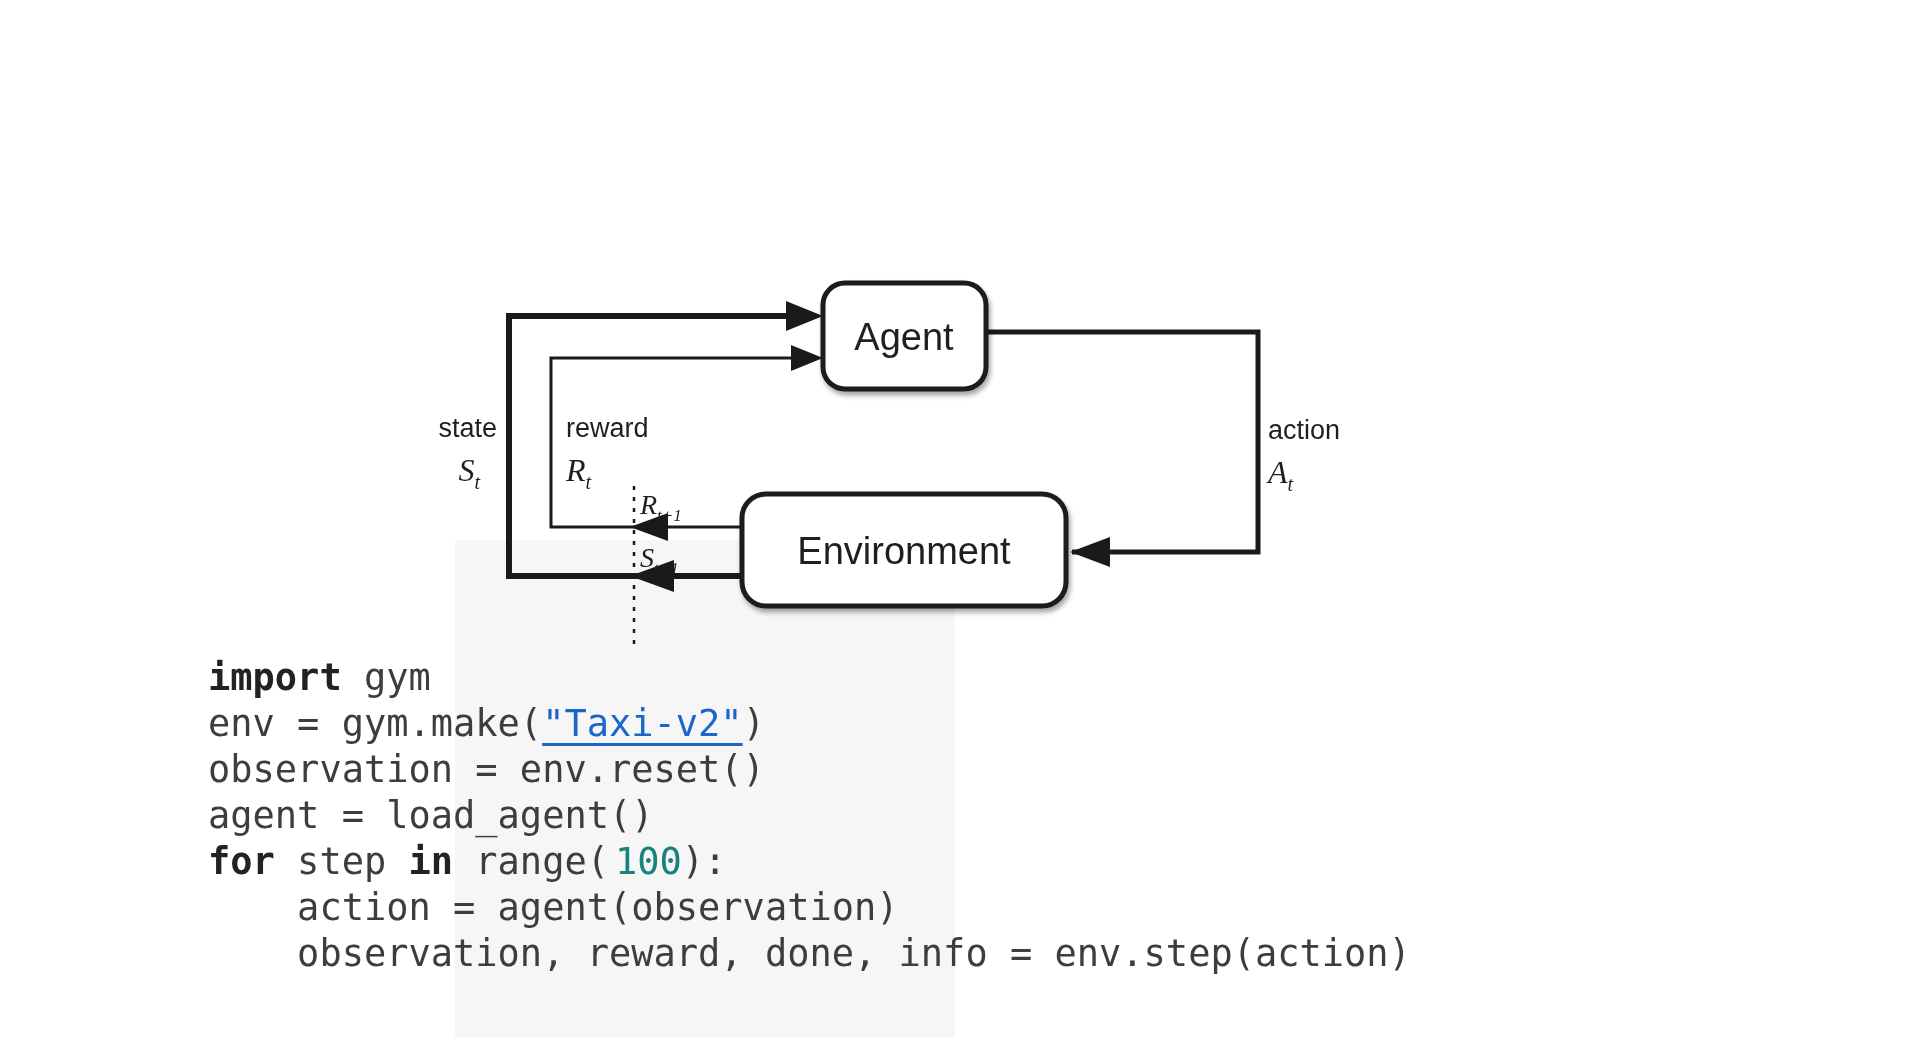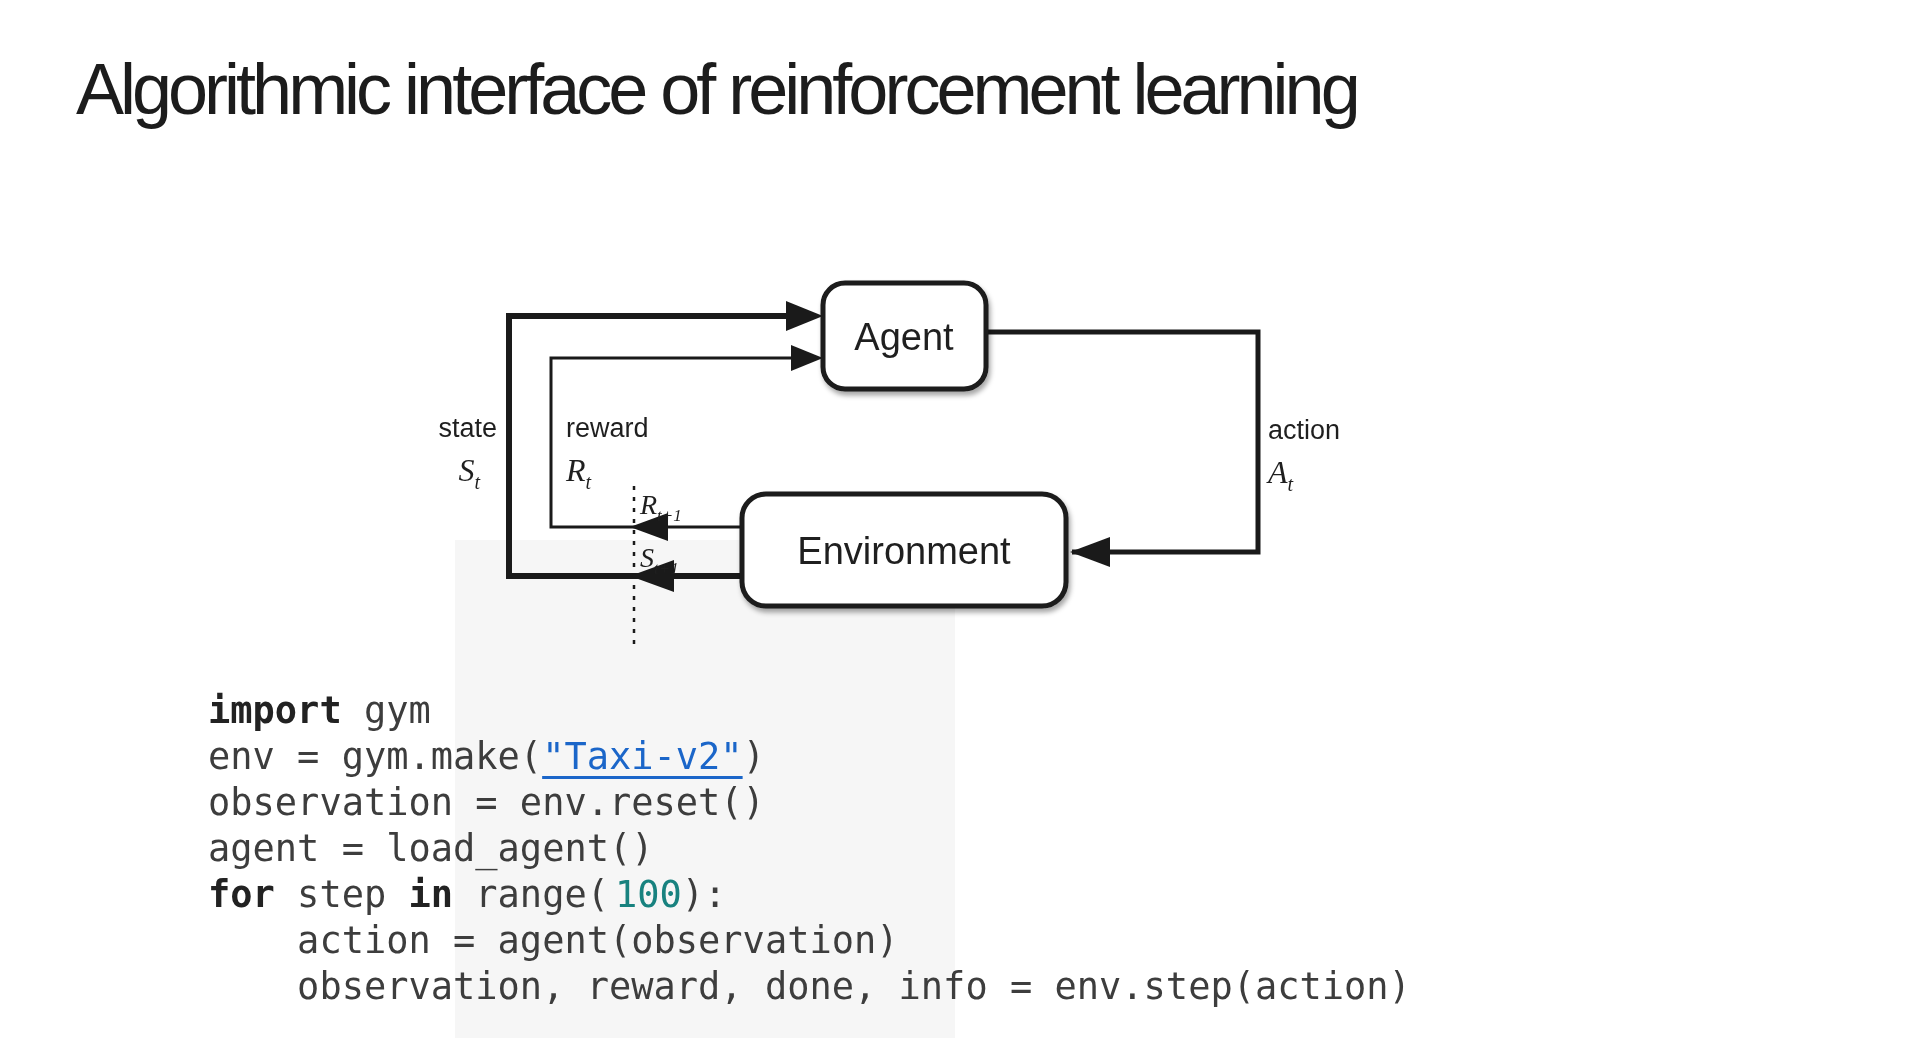--- a/index.html
+++ b/index.html
@@ -31,21 +31,21 @@
     width: 500px; height: 498px;
     background: #f6f6f6;
   }
   .diagram-svg {
     position: absolute;
     left: 0; top: 0;
     width: 1920px; height: 1048px;
   }
   .code-block {
     position: absolute;
-    left: 208px; top: 688px;
+    left: 208px; top: 655px;
     font-family: "DejaVu Sans Mono", "Liberation Mono", monospace;
     font-size: 37px;
     line-height: 46px;
     color: #3d3d3d;
     white-space: pre;
   }
   .code-line { height: 46px; }
   .tok-plain { color: #3d3d3d; }
   .tok-kw    { color: #222222; font-weight: bold; }
   .tok-link  {
@@ -55,21 +55,20 @@
     text-underline-offset: 7px;
     cursor: pointer;
   }
   .tok-num   { color: #18827f; margin-left: 6px; }
 </style>
 </head>
 <body>
 
 <div class="slide">
 
-  <div class="slide-title">Algorithmic interface of reinforcement learning</div>
 
   <div class="scan-noise"></div>
 
   <svg class="diagram-svg" viewBox="0 0 1920 1048" xmlns="http://www.w3.org/2000/svg">
     <defs>
       <filter id="boxShadow" x="-20%" y="-20%" width="140%" height="140%">
         <feDropShadow dx="2" dy="4" stdDeviation="2.5" flood-color="#000000" flood-opacity="0.35"></feDropShadow>
       </filter>
     </defs>
 

